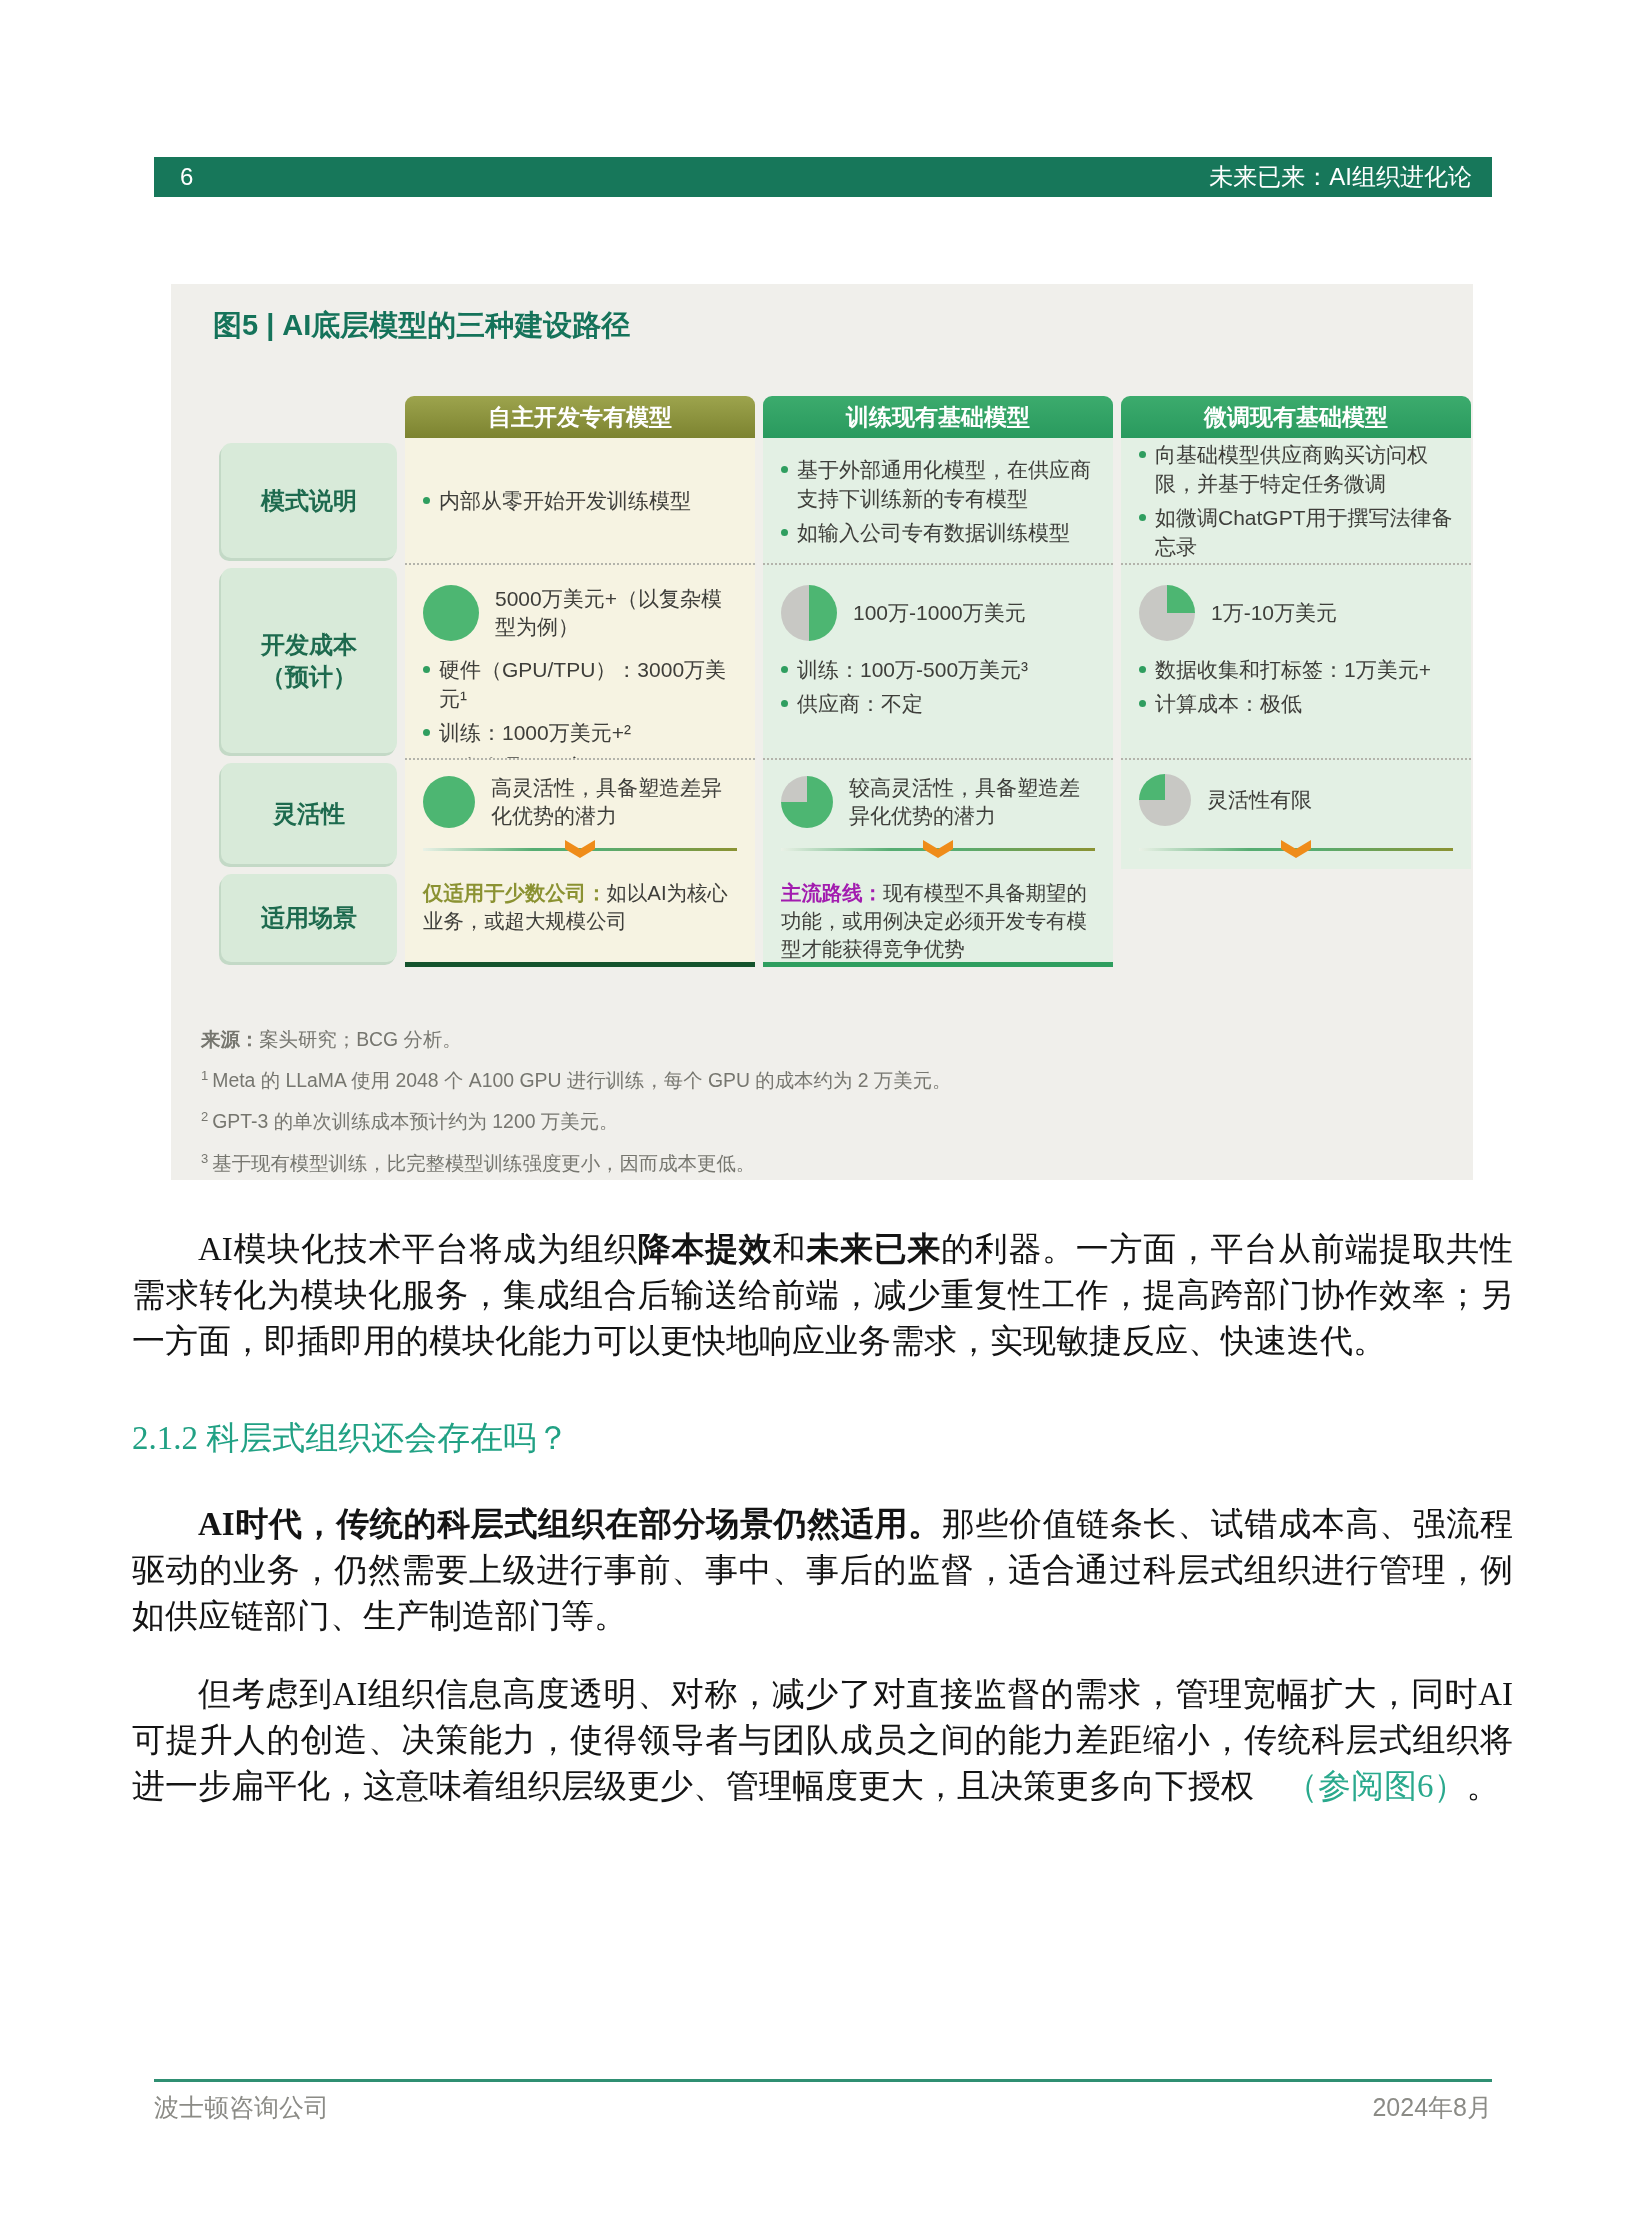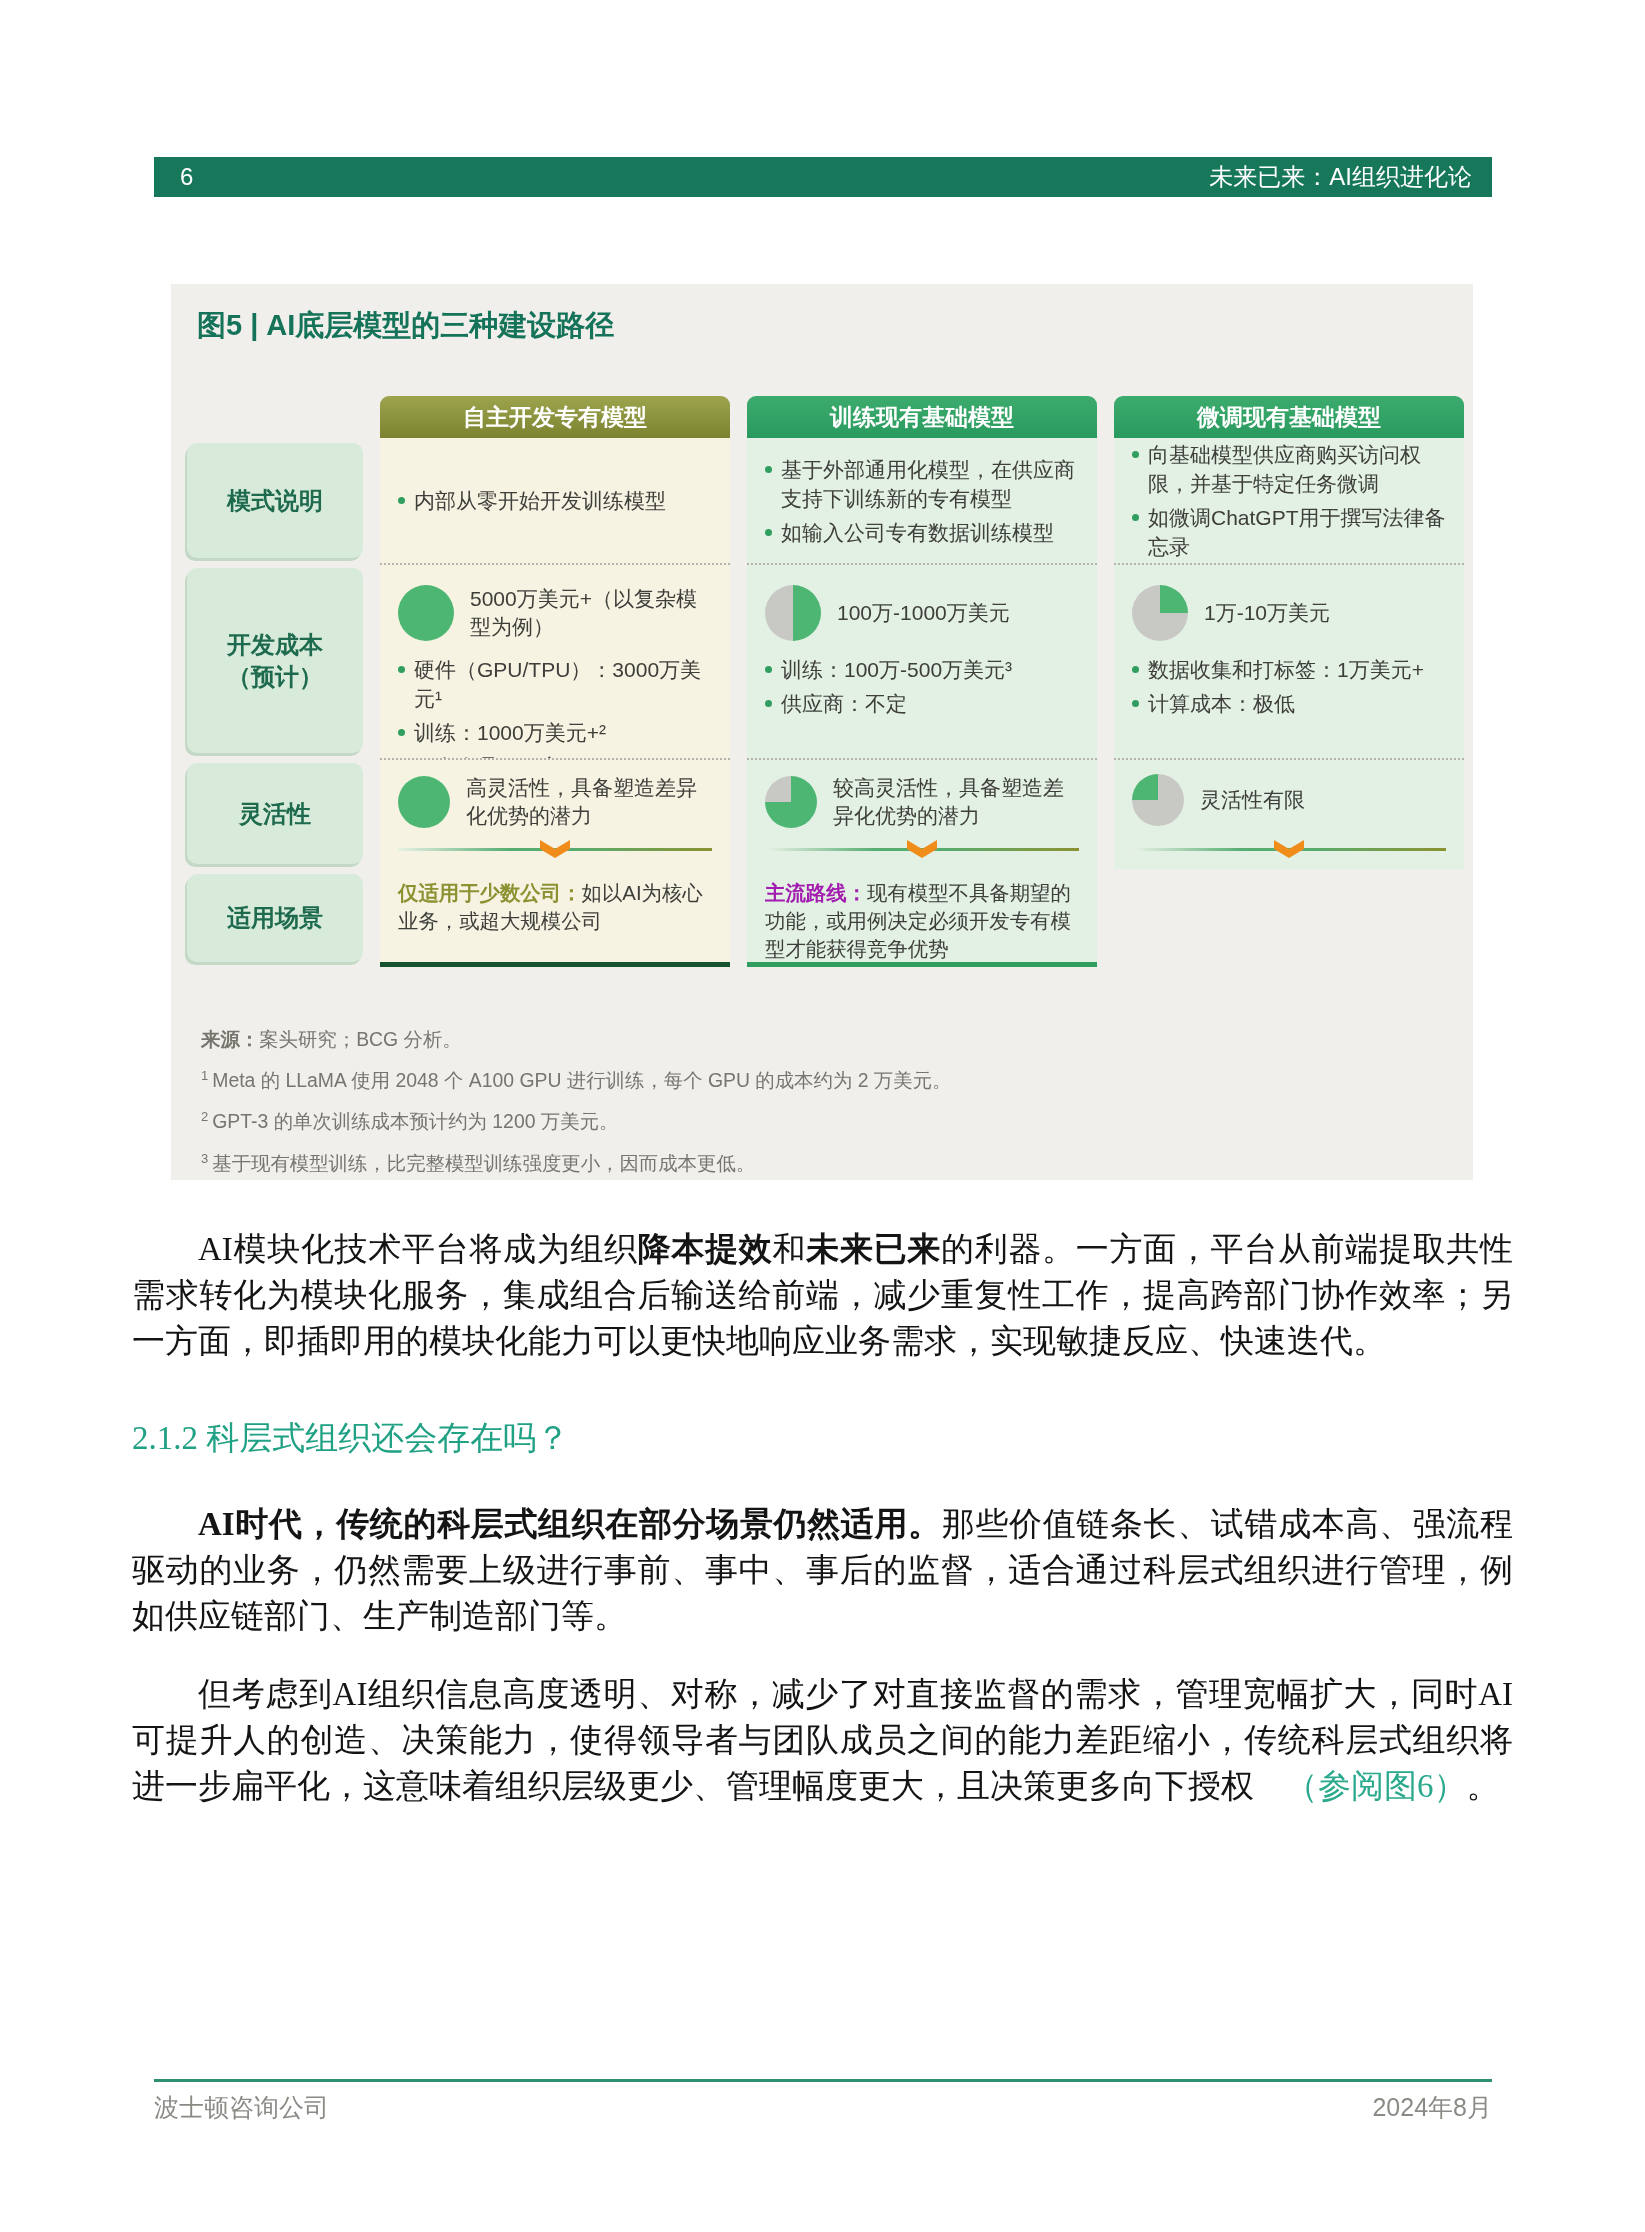--- a/index.html
+++ b/index.html
@@ -7,24 +7,24 @@
         font-family:"Liberation Sans",sans-serif;}
 
   
   .topbar{position:absolute;left:154px;top:157px;width:1338px;height:40px;background:#17775a;
           display:flex;justify-content:space-between;align-items:center;box-sizing:border-box;
           padding:0 20px 0 26px;color:#ffffff;font-size:24px;}
 
   
   .figure{position:absolute;left:171px;top:284px;width:1302px;height:896px;background:#f0efeb;
           box-sizing:border-box;padding:22px 16px 20px 16px;}
-  .fig-title{margin:0 0 50px 10px;font-size:29px;font-weight:bold;color:#15735a;}
+  .fig-title{margin:0 0 50px 26px;font-size:29px;font-weight:bold;color:#15735a;}
 
   .fig-grid{display:grid;grid-template-columns:176px 350px 350px 350px;
-            grid-template-rows:42px 125px 195px 111px 98px;column-gap:17px;}
+            grid-template-rows:42px 125px 195px 111px 98px;column-gap:8px;margin-left:34px;}
   .gc1{grid-column:1}.gc2{grid-column:2}.gc3{grid-column:3}.gc4{grid-column:4}
   .gr1{grid-row:1}.gr2{grid-row:2}.gr3{grid-row:3}.gr4{grid-row:4}.gr5{grid-row:5}
 
   .colhead{border-radius:9px 9px 0 0;text-align:center;line-height:42px;font-size:23px;
            font-weight:bold;color:#ffffff;}
   .olive-head{background:linear-gradient(#9da44d,#7c8330);}
   .green-head{background:linear-gradient(#3cab6d,#299a5e);}
 
   .rlabel-wrap{padding:5px 0;box-sizing:border-box;height:100%;}
   .rlabel{height:100%;background:#d8ead9;border-radius:10px;display:flex;align-items:center;

